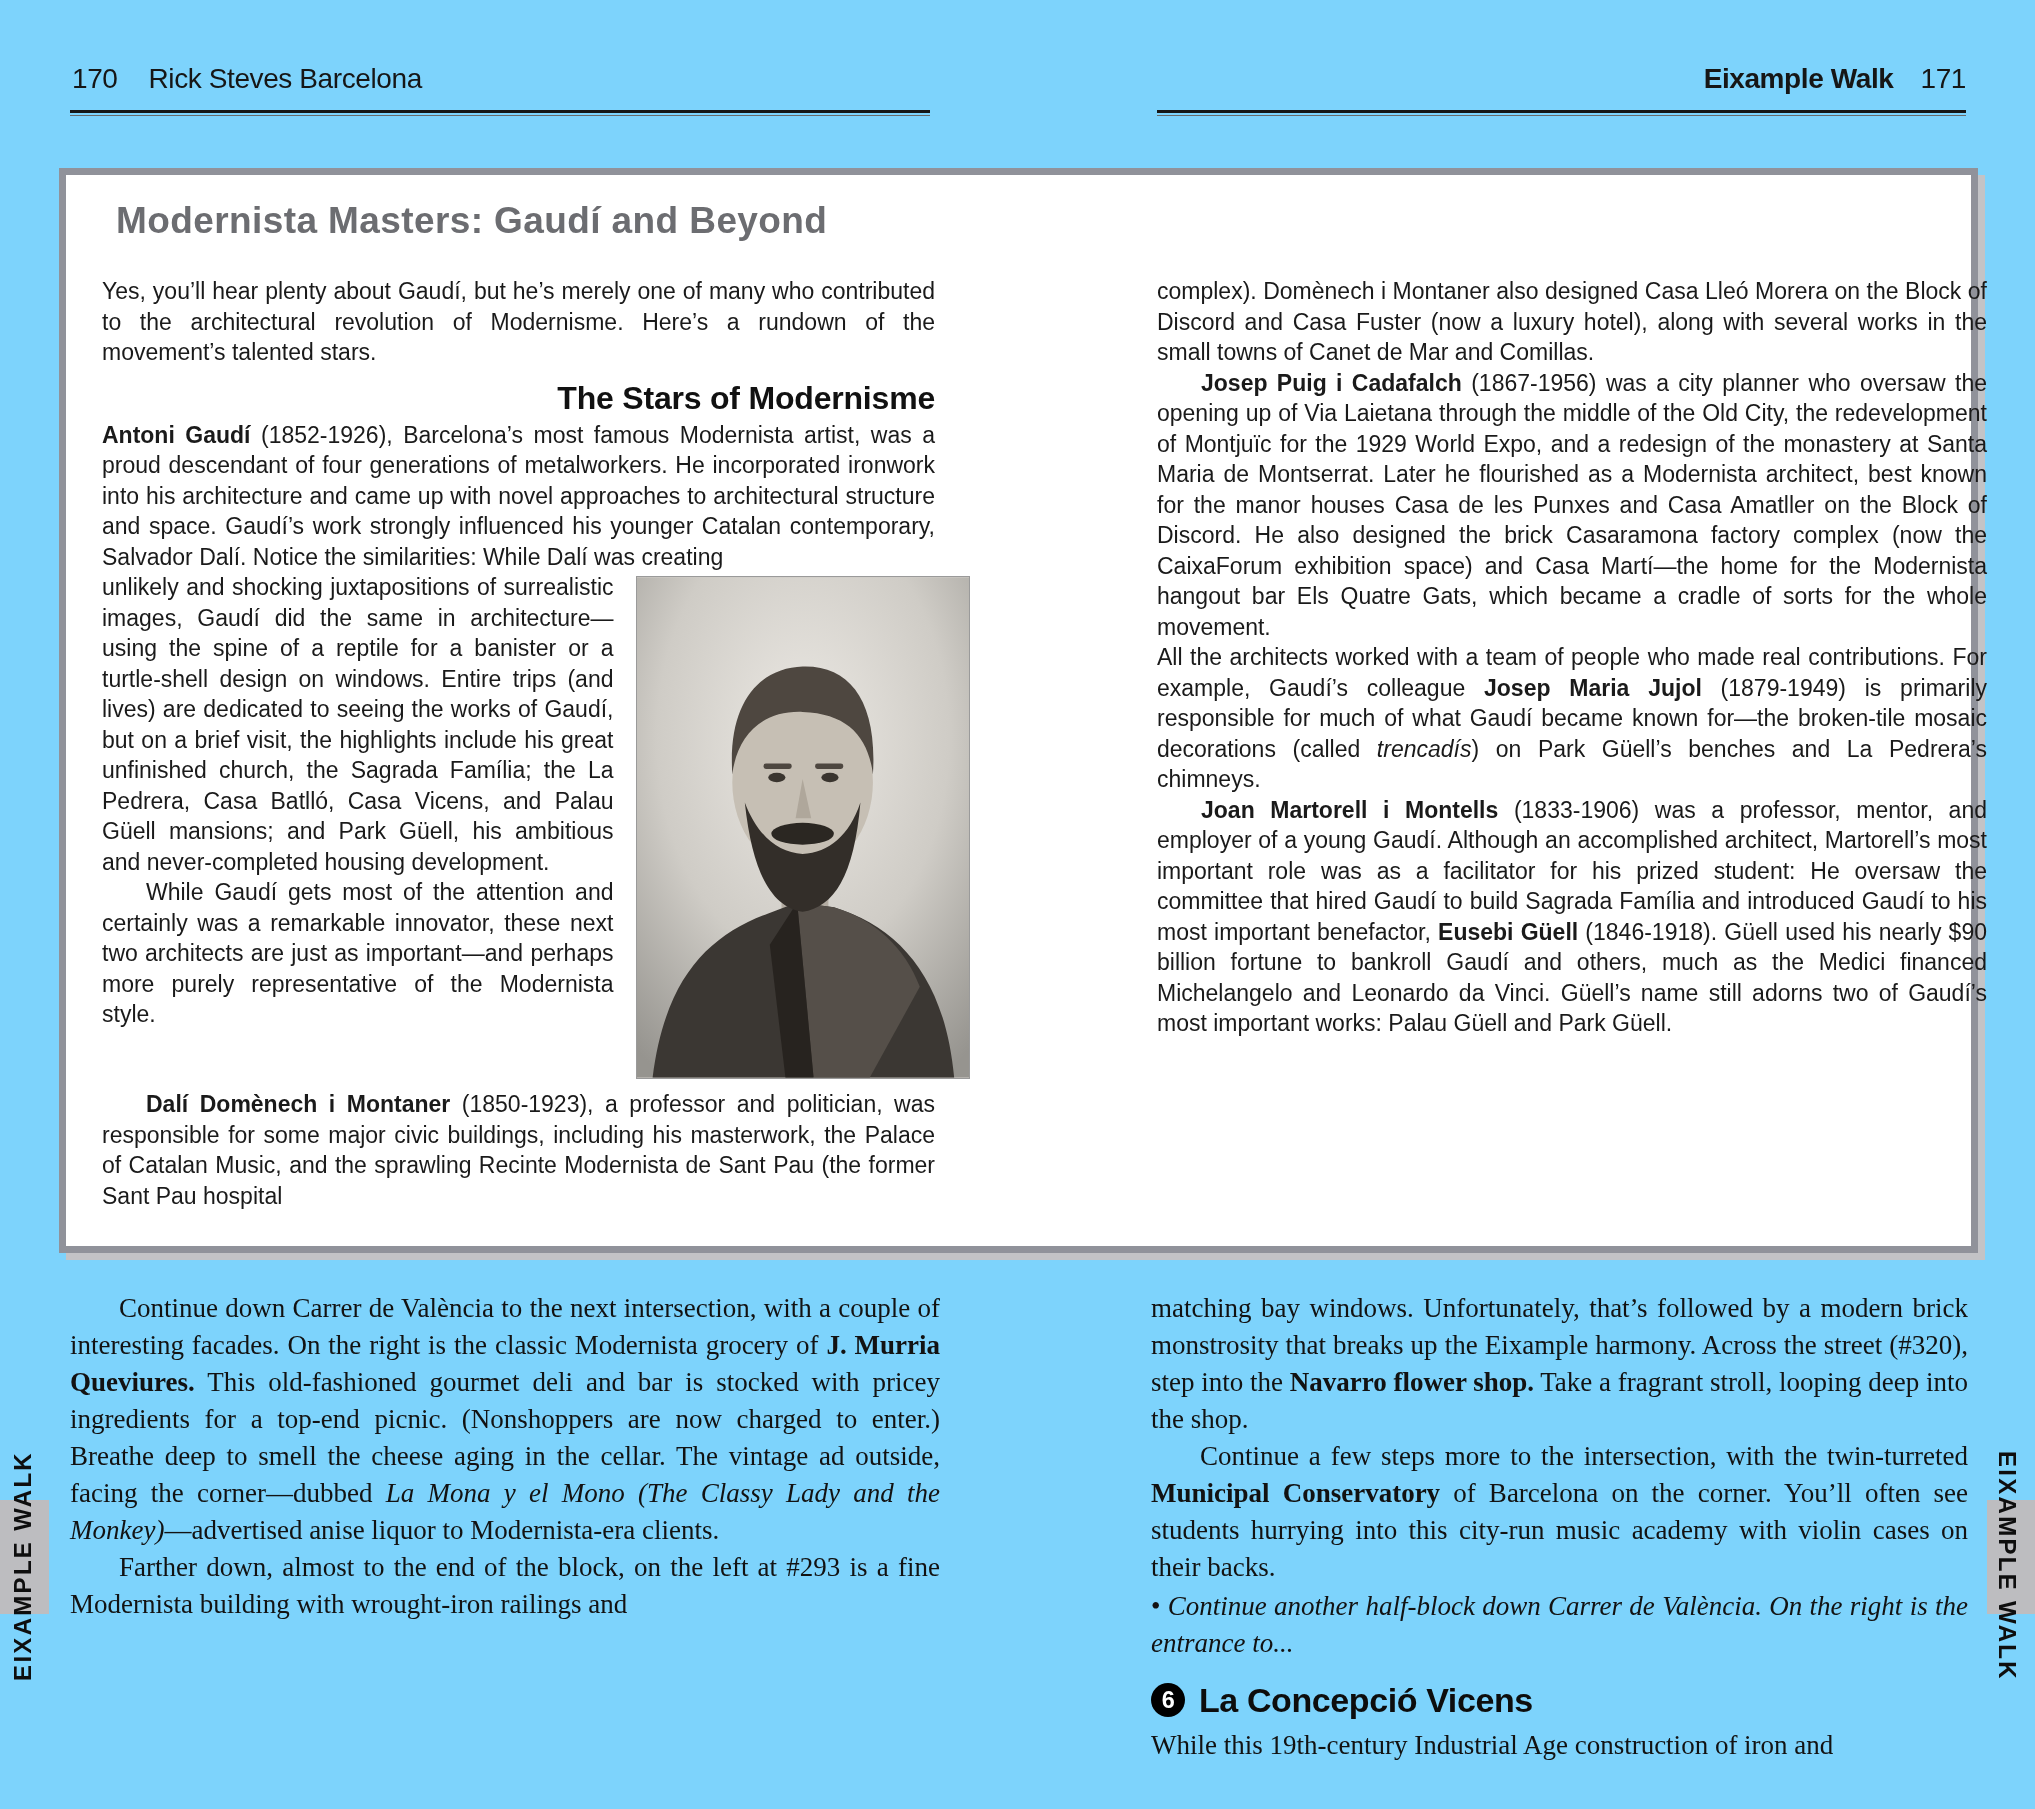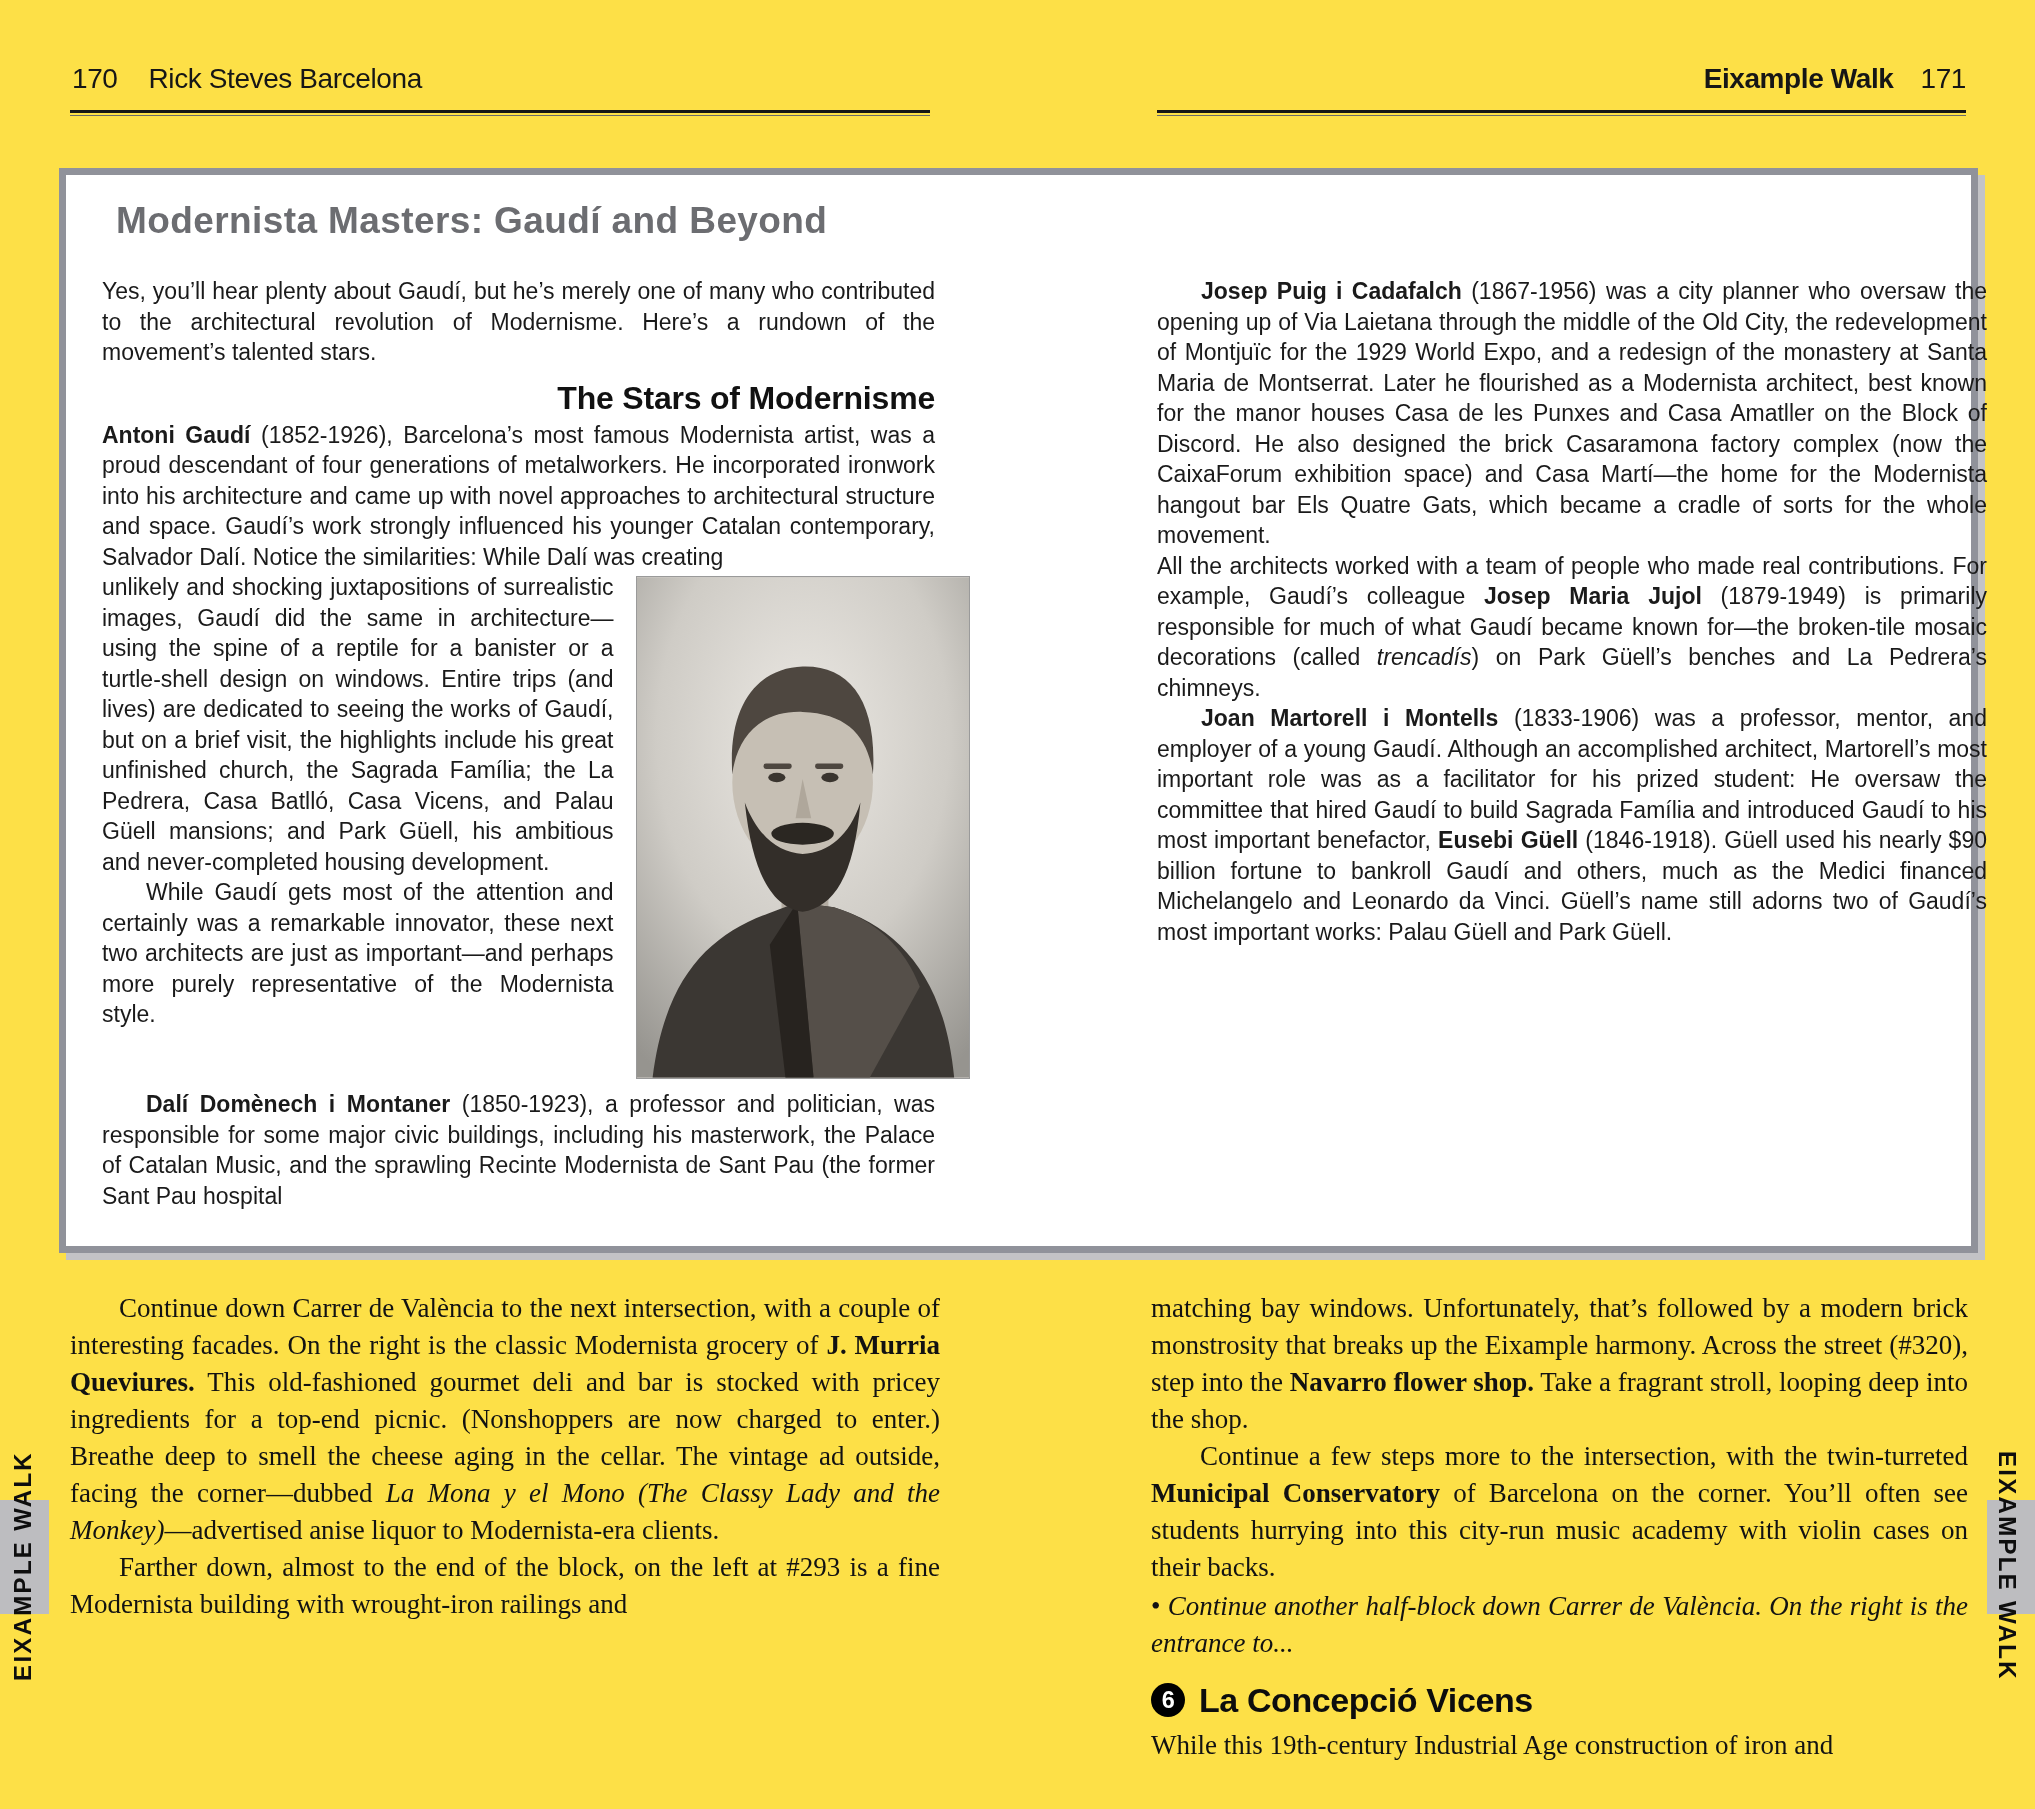--- a/index.html
+++ b/index.html
@@ -1,16 +1,16 @@
 <!DOCTYPE html>
 <html style="font-size:12.5px"><head>
 <meta charset="utf-8">
 <style>
   html,body{margin:0;padding:0;background:#ffffff;}
-  #stage{position:relative;width:2035px;height:1809px;background:#fde047;overflow:hidden;
+  #stage{position:relative;width:2035px;height:1809px;background:#7dd3fc;overflow:hidden;
          color:#161616;}
   
   .hdr{position:absolute;top:63px;font-family:"Liberation Sans",sans-serif;font-size:28px;
        letter-spacing:-0.4px;white-space:nowrap;}
   #hdr-left{left:72px;}
   #hdr-left .pnum{margin-right:31px;}
   #hdr-right{right:69px;text-align:right;font-weight:bold;}
   #hdr-right .pnum{margin-left:27px;font-weight:normal;}
   .rule{position:absolute;top:110px;height:2.3px;border-top:3.9px solid #161616;border-bottom:1.6px solid #6a6a6a;}
   #rule-left{left:70px;width:860px;}
@@ -105,20 +105,21 @@
           <path d="M212,258 L203,308 L223,308 Z" fill="#afa79b"></path>
         </svg>
       </div>
       <p>unlikely and shocking juxtapositions of surrealistic images, Gaudí did the same in architecture—using the spine of a reptile for a banister or a turtle-shell design on windows. Entire trips (and lives) are dedicated to seeing the works of Gaudí, but on a brief visit, the highlights include his great unfinished church, the Sagrada Família; the La Pedrera, Casa Batlló, Casa Vicens, and Palau Güell mansions; and Park Güell, his ambitious and never-completed housing development.</p>
       <p class="ind">While Gaudí gets most of the attention and certainly was a remarkable innovator, these next two architects are just as important—and perhaps more purely representative of the Modernista style.</p>
     </div>
     <p class="ind"><b>Dalí Domènech i Montaner</b> (1850-1923), a professor and politician, was responsible for some major civic buildings, including his masterwork, the Palace of Catalan Music, and the sprawling Recinte Modernista de Sant Pau (the former Sant Pau hospital</p>
   </div>
 
   <div class="boxcol" id="box-col-right">
+    <p>complex). Domènech i Montaner also designed Casa Lleó Morera on the Block of Discord and Casa Fuster (now a luxury hotel), along with several works in the small towns of Canet de Mar and Comillas.</p>
     <p class="ind"><b>Josep Puig i Cadafalch</b> (1867-1956) was a city planner who oversaw the opening up of Via Laietana through the middle of the Old City, the redevelopment of Montjuïc for the 1929 World Expo, and a redesign of the monastery at Santa Maria de Montserrat. Later he flourished as a Modernista architect, best known for the manor houses Casa de les Punxes and Casa Amatller on the Block of Discord. He also designed the brick Casaramona factory complex (now the CaixaForum exhibition space) and Casa Martí—the home for the Modernista hangout bar Els Quatre Gats, which became a cradle of sorts for the whole movement.</p>
     <p>All the architects worked with a team of people who made real contributions. For example, Gaudí’s colleague <b>Josep Maria Jujol</b> (1879-1949) is primarily responsible for much of what Gaudí became known for—the broken-tile mosaic decorations (called <i>trencadís</i>) on Park Güell’s benches and La Pedrera’s chimneys.</p>
     <p class="ind"><b>Joan Martorell i Montells</b> (1833-1906) was a professor, mentor, and employer of a young Gaudí. Although an accomplished architect, Martorell’s most important role was as a facilitator for his prized student: He oversaw the committee that hired Gaudí to build Sagrada Família and introduced Gaudí to his most important benefactor, <b>Eusebi Güell</b> (1846-1918). Güell used his nearly $90 billion fortune to bankroll Gaudí and others, much as the Medici financed Michelangelo and Leonardo da Vinci. Güell’s name still adorns two of Gaudí’s most important works: Palau Güell and Park Güell.</p>
   </div>
 
   <div class="serifcol" id="bot-left">
     <p class="ind">Continue down Carrer de València to the next intersection, with a couple of interesting facades. On the right is the classic Modernista grocery of <b>J. Murria Queviures.</b> This old-fashioned gourmet deli and bar is stocked with pricey ingredients for a top-end picnic. (Nonshoppers are now charged to enter.) Breathe deep to smell the cheese aging in the cellar. The vintage ad outside, facing the corner—dubbed <i>La Mona y el Mono (The Classy Lady and the Monkey)</i>—advertised anise liquor to Modernista-era clients.</p>
     <p class="ind">Farther down, almost to the end of the block, on the left at #293 is a fine Modernista building with wrought-iron railings and</p>
   </div>
 

